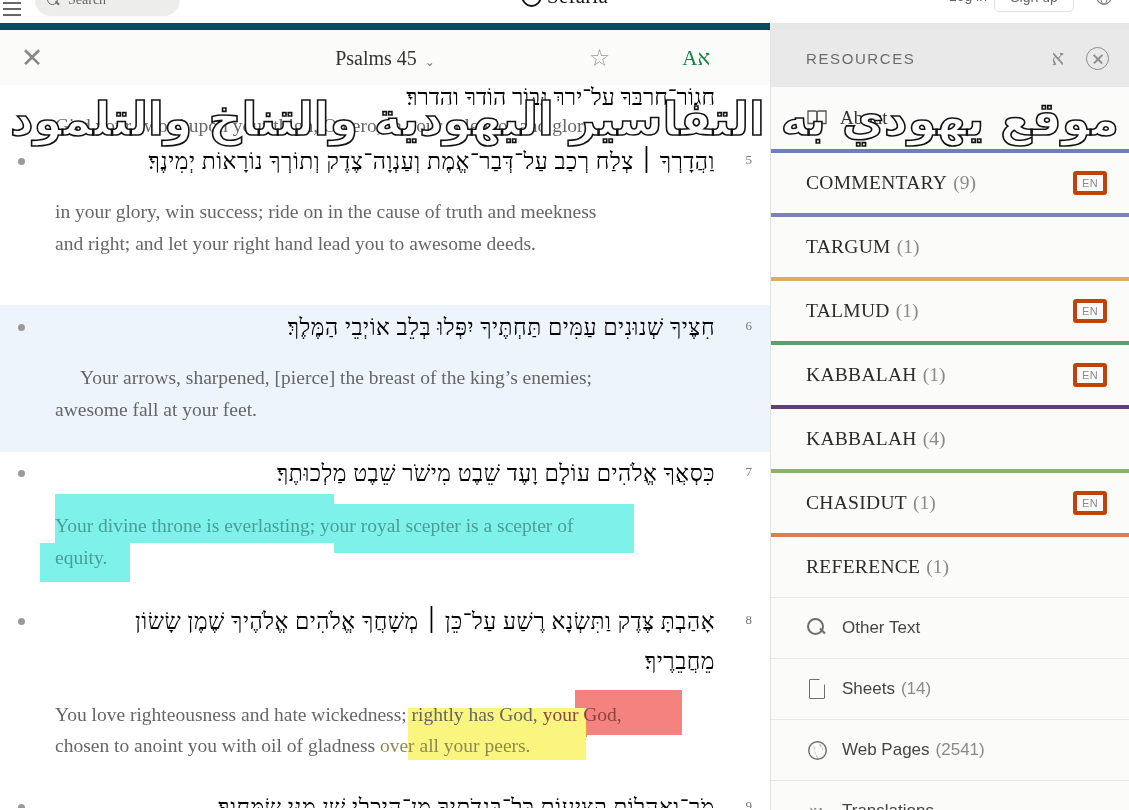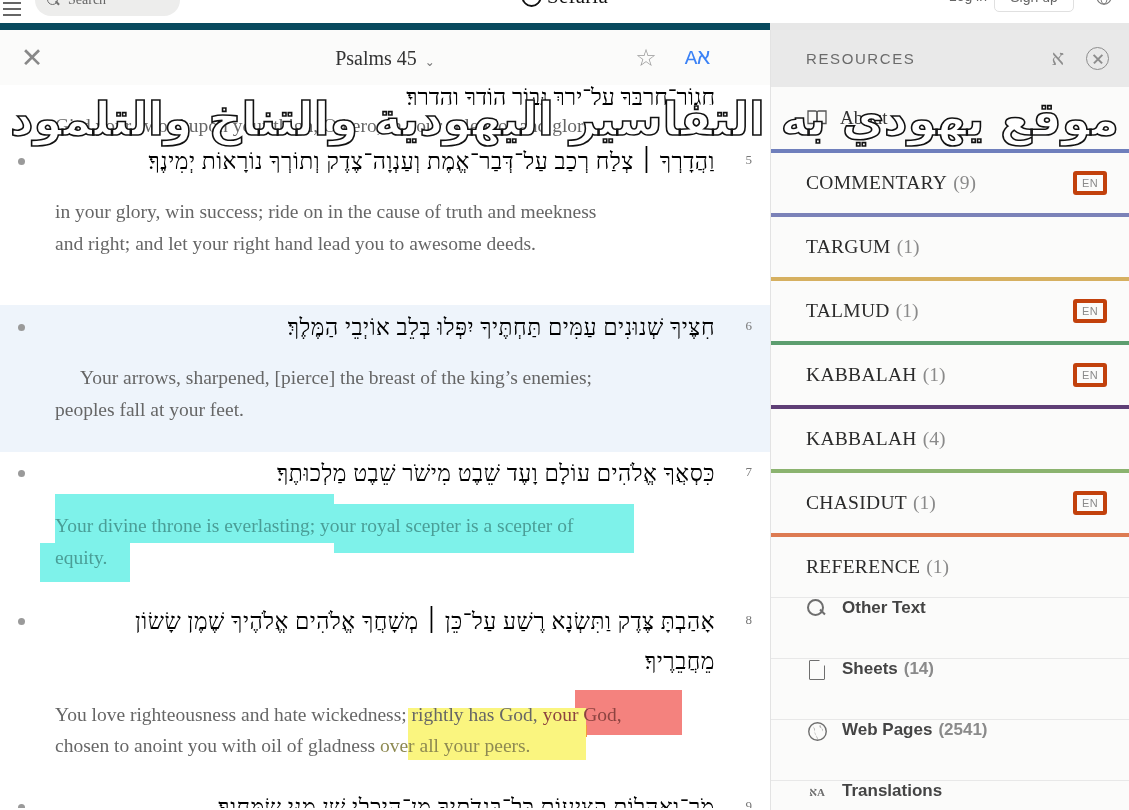--- a/index.html
+++ b/index.html
@@ -88,21 +88,21 @@
     position: absolute; left: 50%; transform: translateX(-50%);
     display: flex; align-items: flex-end; gap: 8px;
     font-family: "Liberation Serif", serif; font-size: 20px; color: #333;
   }
   .panel-title .chev { font-size: 12px; color: #777; }
   .hdr-icons {
     position: absolute; right: 60px; display: flex; align-items: center; gap: 28px;
   }
   .star-icon { font-size: 24px; color: #999; line-height: 1; }
   .aleph-size {
-    font-family: Liberation Mono, monospace; font-size: 21px; color: #3b82f6; letter-spacing: 0px;
+    font-family: Liberation Serif, serif; font-size: 21px; color: #15803d; letter-spacing: 0px; margin-left: 44px;
   }
 
   
   .text-panel {
     position: absolute; top: 85px; left: 0; width: 770px; height: 723px;
     background: #fff; overflow: hidden;
   }
   .verse { position: relative; padding: 0 55px 0 55px; }
   .verse.selected { background: #eef4fb; }
   .bullet {
@@ -179,23 +179,22 @@
   .cat-row .count { font-family: "Liberation Serif", serif; font-size: 19.5px; color: #8a8a8a; margin-left: 6px; }
   .en-badge {
     position: absolute; right: 22px; border: 4px solid #c2410c; border-radius: 3px;
     font-size: 11px; color: #8a8a8a; padding: 2px 5px; letter-spacing: .4px;
     font-family: "Liberation Sans", sans-serif;
   }
   .divider { height: 4px; width: 100%; }
   .thin-divider { height: 1px; width: 100%; background: #e8e8e8; }
 
   .tool-row {
-    height: 60px; display: flex; padding-left: 35px; gap: 14px;
+    height: 60px; display: flex; align-items: center; padding-left: 35px; gap: 14px;
     background: #fbfbfa;
-    font-weight: bold;
   }
   .tool-row .name {
     font-family: "Liberation Sans", sans-serif; font-size: 17px; color: #444;
   }
   .tool-row .count {
     font-family: "Liberation Sans", sans-serif; font-size: 17px; color: #8a8a8a; margin-left: -8px;
   }
   .ic { width: 22px; height: 22px; display: flex; align-items: center; justify-content: center; }
 
   
@@ -297,21 +296,21 @@
       <div class="heb" style="padding-top:2px;">וַהֲדָרְךָ ׀ צְלַח רְכַב עַל־דְּבַר־אֱמֶת וְעַנְוָה־צֶדֶק וְתוֹרְךָ נוֹרָאוֹת יְמִינֶךָ׃</div>
       <div class="eng" style="padding-top:14px;">in your glory, win success; ride on in the cause of truth and meekness</div>
       <div class="eng">and right; and let your right hand lead you to awesome deeds.</div>
     </div>
 
     <div class="verse selected" style="height:147px;">
       <div class="bullet" style="top:19px;left:18px;background:#9a9a9a;"></div>
       <div class="vnum" style="top:13px;">6</div>
       <div class="heb" style="padding-top:3px;">חִצֶּיךָ שְׁנוּנִים עַמִּים תַּחְתֶּיךָ יִפְּלוּ בְּלֵב אוֹיְבֵי הַמֶּלֶךְ׃</div>
       <div class="eng" style="padding-top:14px;margin-left:25px;">Your arrows, sharpened, [pierce] the breast of the king’s enemies;</div>
-      <div class="eng">peoples fall at your feet.</div>
+      <div class="eng">awesome fall at your feet.</div>
     </div>
 
     <div class="verse" style="height:148px;position:relative;">
       <div class="bullet" style="top:18px;"></div>
       <div class="vnum" style="top:12px;">7</div>
       <div class="heb" style="padding-top:2px;">כִּסְאֲךָ אֱלֹהִים עוֹלָם וָעֶד שֵׁבֶט מִישֹׁר שֵׁבֶט מַלְכוּתֶךָ׃</div>
 
       <div class="hl-box" style="left:55px;top:42px;width:279px;height:49px;background:#7ef2ea;"></div>
       <div class="hl-box" style="left:334px;top:52px;width:300px;height:49px;background:#7ef2ea;"></div>
       <div class="hl-box" style="left:40px;top:91px;width:90px;height:39px;background:#7ef2ea;"></div>

